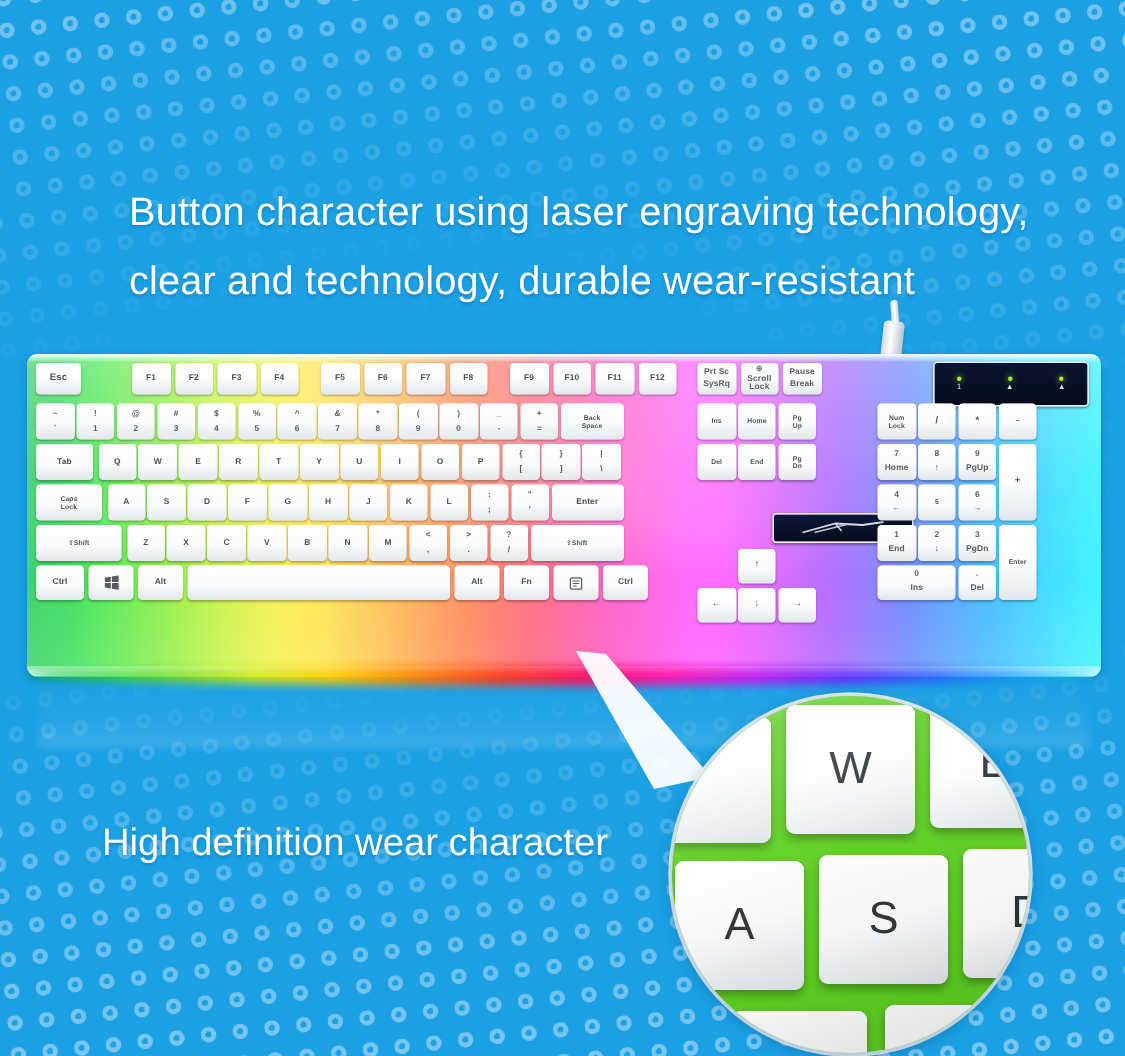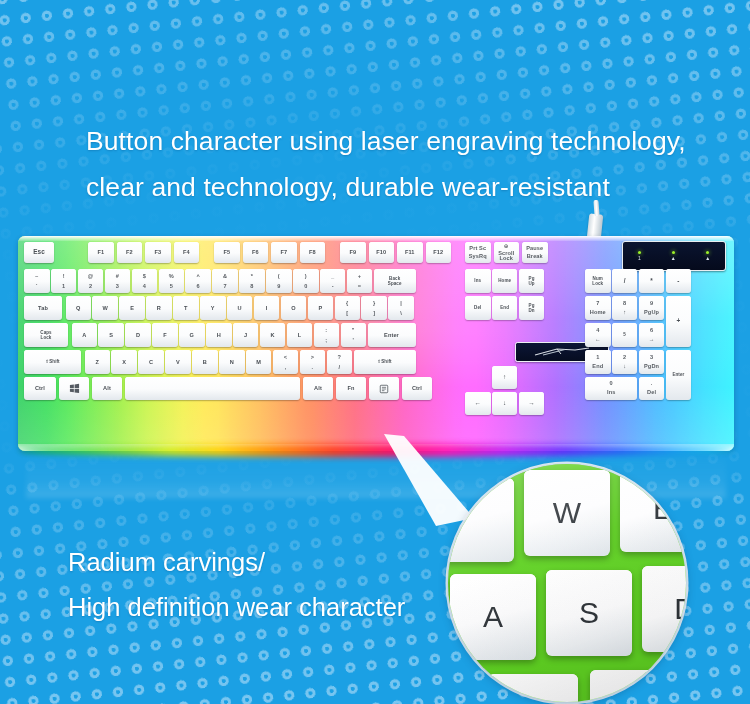--- a/index.html
+++ b/index.html
@@ -597,17 +597,16 @@
     <div class="mk" style="left:172px;top:2px;width:86px;height:86px;">E</div>
     <div class="mk" style="left:2px;top:110px;width:86px;height:86px;">A</div>
     <div class="mk" style="left:98px;top:106px;width:86px;height:86px;">S</div>
     <div class="mk" style="left:194px;top:102px;width:86px;height:86px;">D</div>
     <div class="mk" style="left:40px;top:210px;width:90px;height:70px;"></div>
     <div class="mk" style="left:142px;top:206px;width:90px;height:70px;"></div>
     <div class="mag-gloss"></div>
   </div>
 
   <div class="subline">
-    <div>Radium carvings/</div>
     <div>High definition wear character</div>
   </div>
 
 </div>
 
 </body></html>

